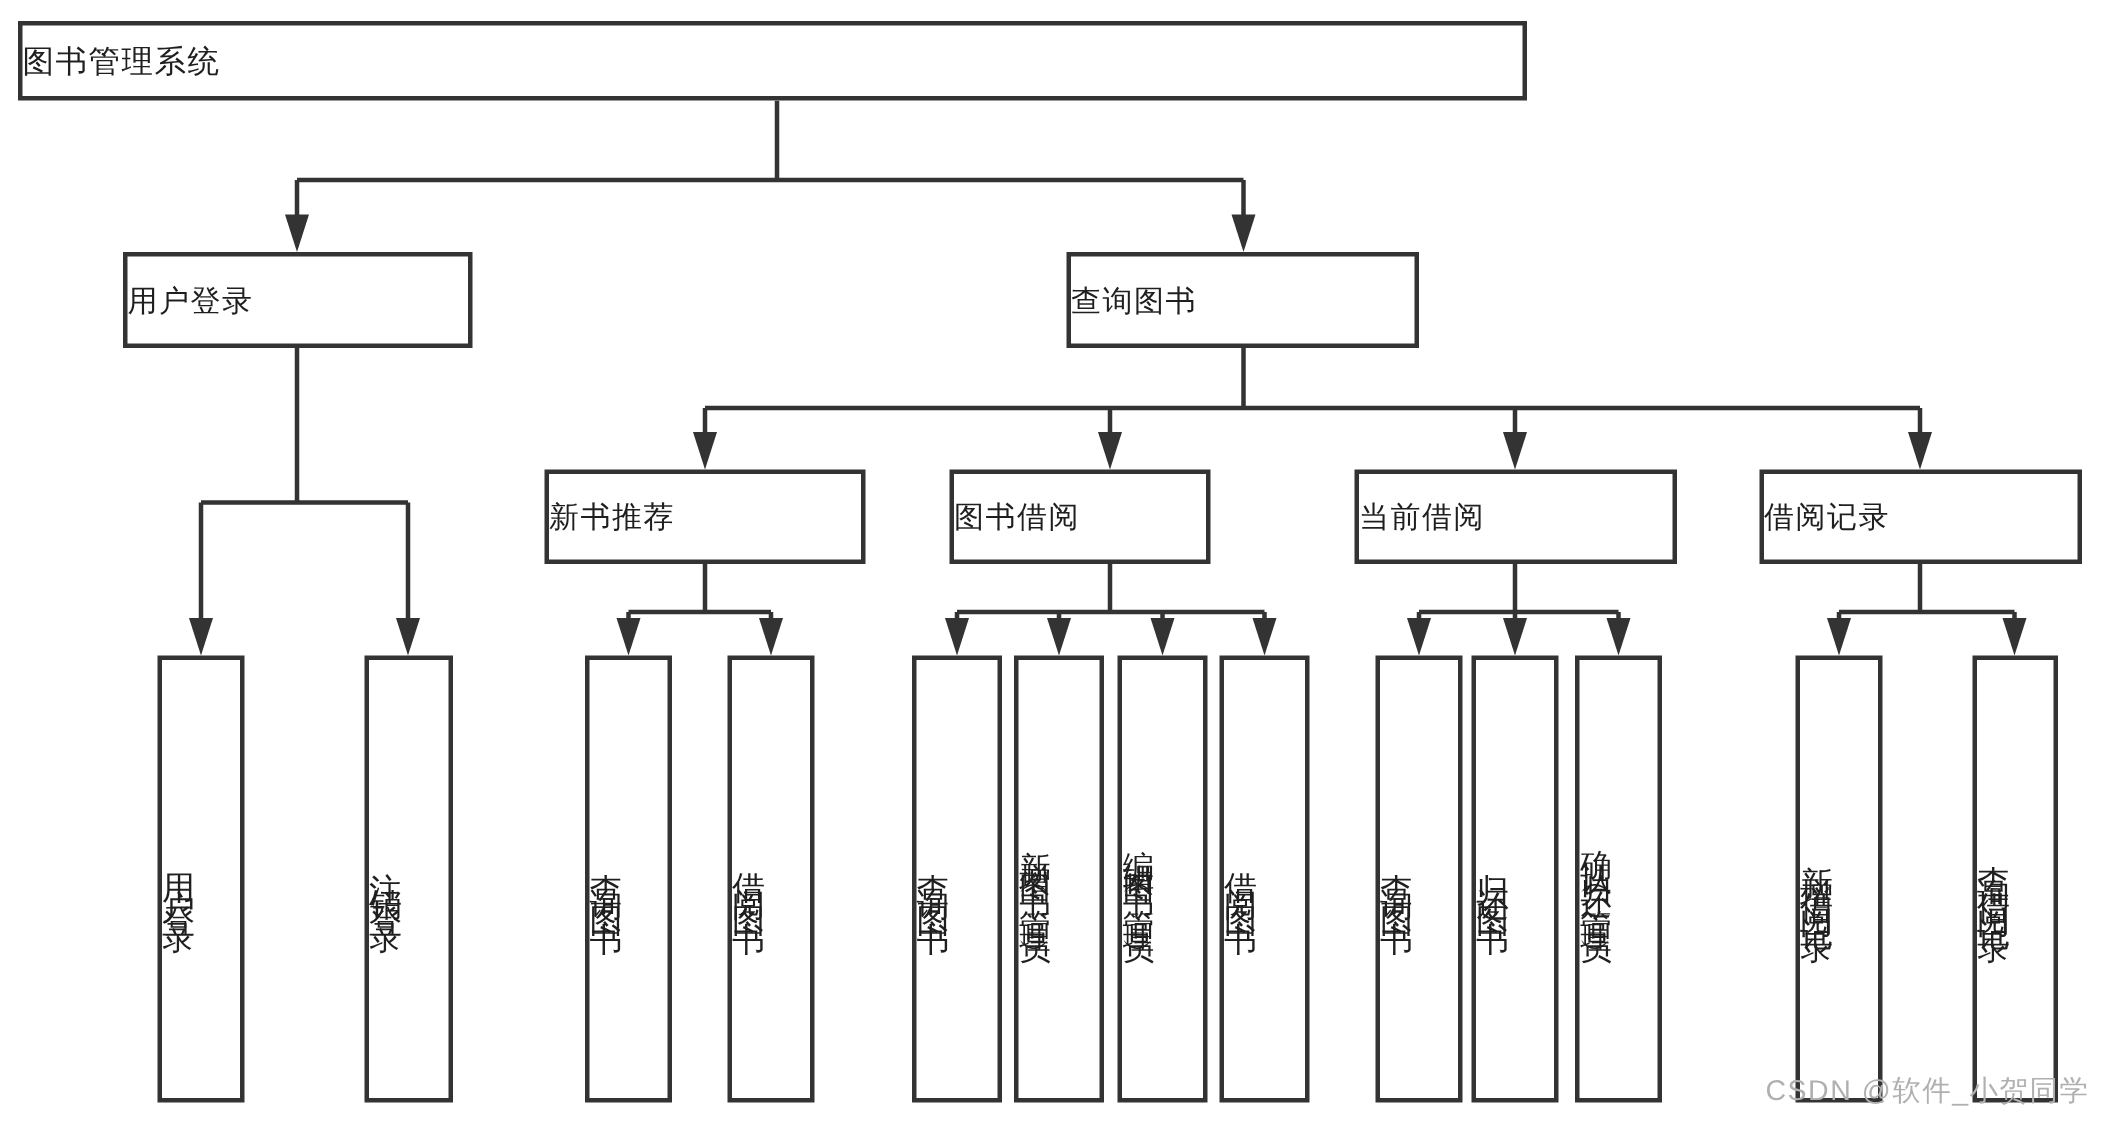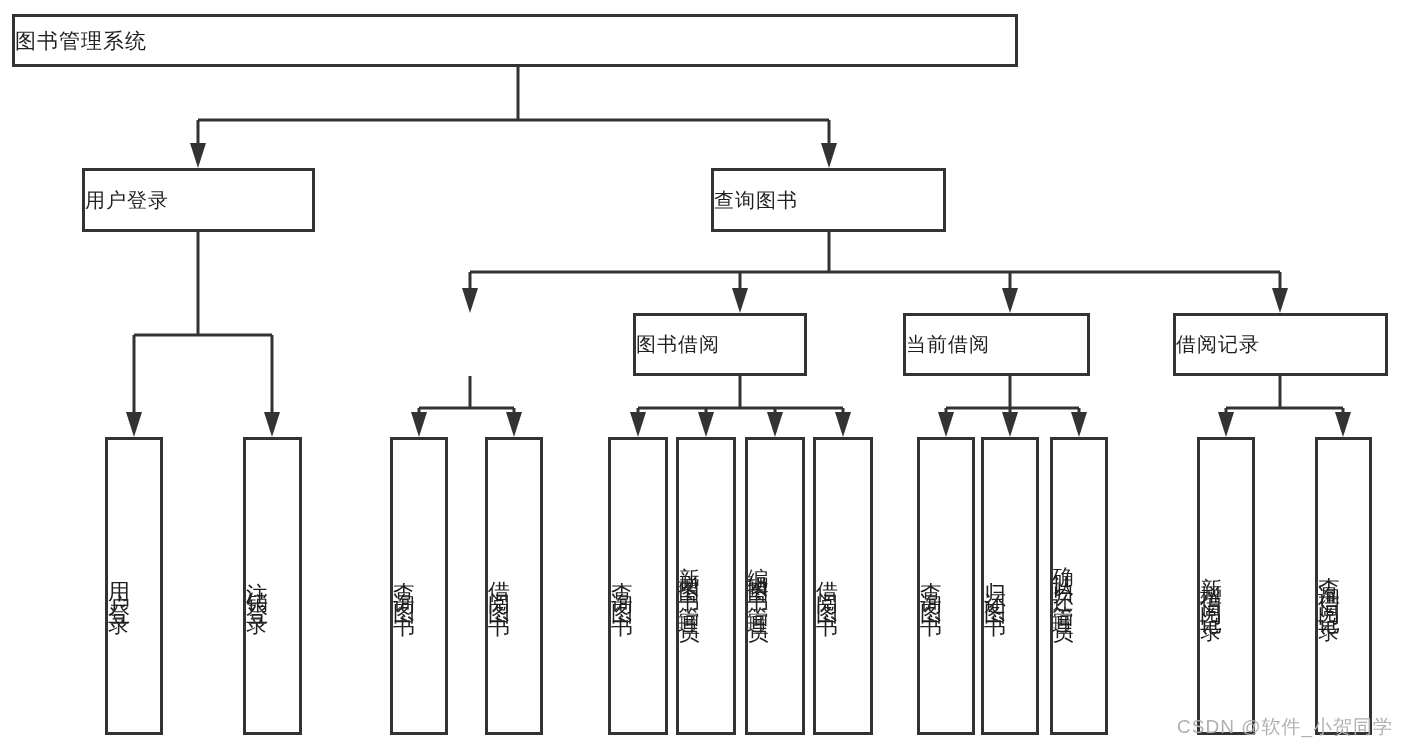--- a/index.html
+++ b/index.html
@@ -78,24 +78,27 @@
     <span class="hlabel root-label">图书管理系统</span>
   </div>
 
   <div class="box" style="left:82px;top:168px;width:233px;height:64px">
     <span class="hlabel">用户登录</span>
   </div>
   <div class="box" style="left:711px;top:168px;width:235px;height:64px">
     <span class="hlabel">查询图书</span>
   </div>
 
+  <div class="box" style="left:363px;top:313px;width:214px;height:63px">
+    <span class="hlabel">新书推荐</span>
+  </div>
   <div class="box" style="left:633px;top:313px;width:174px;height:63px">
     <span class="hlabel">图书借阅</span>
   </div>
-  <div class="box" style="left:903px;top:313px;width:187px;height:63px">
+  <div class="box" style="left:903px;top:313px;width:215px;height:63px">
     <span class="hlabel">当前借阅</span>
   </div>
   <div class="box" style="left:1173px;top:313px;width:215px;height:63px">
     <span class="hlabel">借阅记录</span>
   </div>
 
   <div class="box" style="left:105px;top:437px;width:58px;height:298px">
     <span class="leaf-label">用户登录</span>
   </div>
   <div class="box" style="left:243px;top:437px;width:59px;height:298px">

